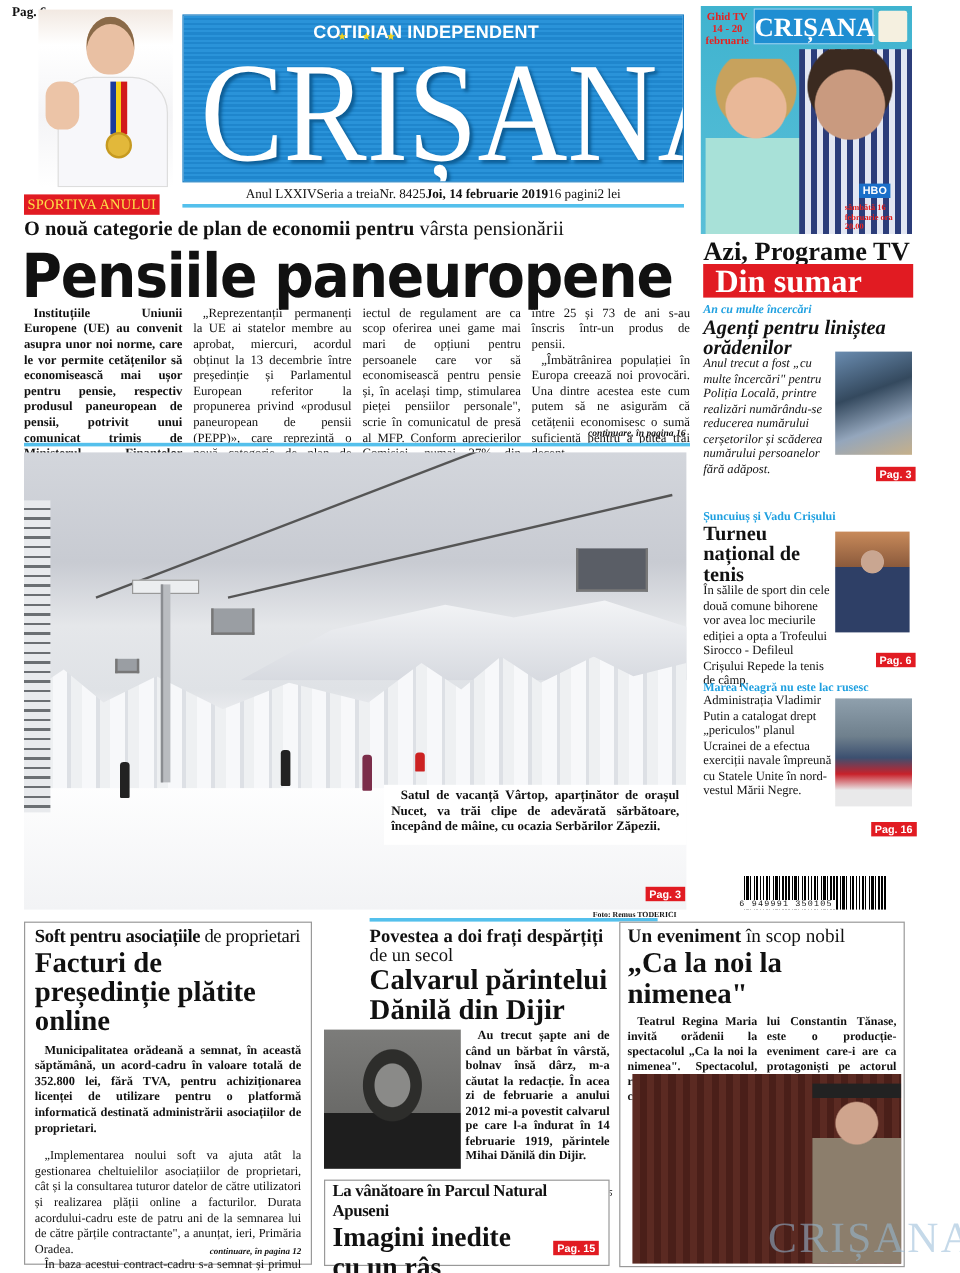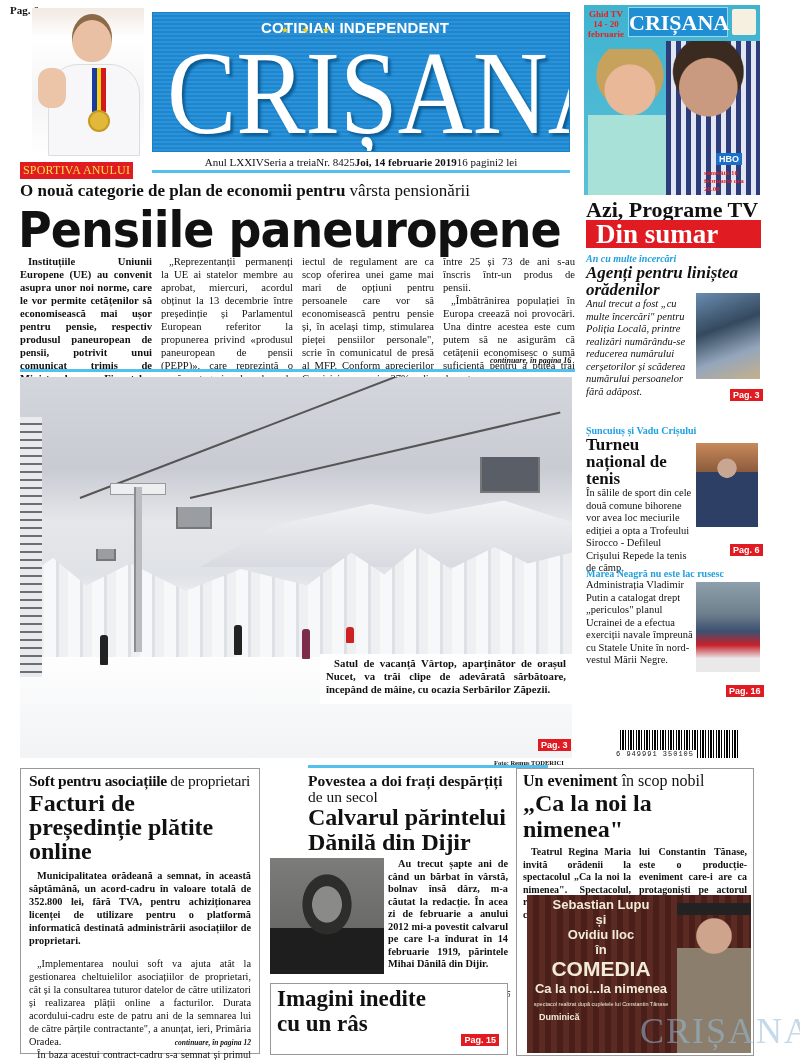--- a/index.html
+++ b/index.html
@@ -235,39 +235,30 @@
   <div class="over2">de un secol</div>
   <h2>Calvarul părintelui Dănilă din Dijir</h2>
 </div>
 <div class="abs priest"></div>
 <div class="abs calvar-txt">
   <p>Au trecut șapte ani de când un bărbat în vârstă, bolnav însă dârz, m-a căutat la redacție. În acea zi de februarie a anului 2012 mi-a povestit calvarul pe care l-a îndurat în 14 februarie 1919, părintele Mihai Dănilă din Dijir.</p>
 </div>
 <div class="abs calvar-cont">Detalii, în pagina 15</div>
 
 <div class="abs box ras">
+  <div class="over">La vânătoare în Parcul Natural Apuseni</div>
   <h2 style="width:170px;">Imagini inedite cu un râs</h2>
   <span class="pag-badge">Pag. 15</span>
 </div>
 
 <div class="abs box event">
   <div class="over"><span class="b">Un eveniment</span><span> în scop nobil</span></div>
   <h2>„Ca la noi la nimenea"</h2>
   <div class="cols2">
     <p>Teatrul Regina Maria invită orădenii la spectacolul „Ca la noi la nimenea". Spectacolul, realizat după celebrele cuplete ale</p>
     <p style="text-indent:0">lui Constantin Tănase, este o producție-eveniment care-i are ca protagoniști pe actorul Sebastian Lupu și muzicianul Ovidiu Iloc.</p>
   </div>
   <div class="cont">detalii, în pagina 2</div>
   <div class="poster">
     <div class="actor"></div>
-    <div class="txt">
-      <div class="l1">Sebastian Lupu</div>
-      <div class="l1">și</div>
-      <div class="l1">Ovidiu Iloc</div>
-      <div class="l1">în</div>
-      <div class="l2">COMEDIA</div>
-      <div class="l3">Ca la noi...la nimenea</div>
-      <div class="small">spectacol realizat după cupletele lui Constantin Tănase</div>
-      <div class="duminica">Duminică</div>
-    </div>
   </div>
 </div>
 <div class="abs watermark">CRIȘANA</div>
 
 </body></html>

